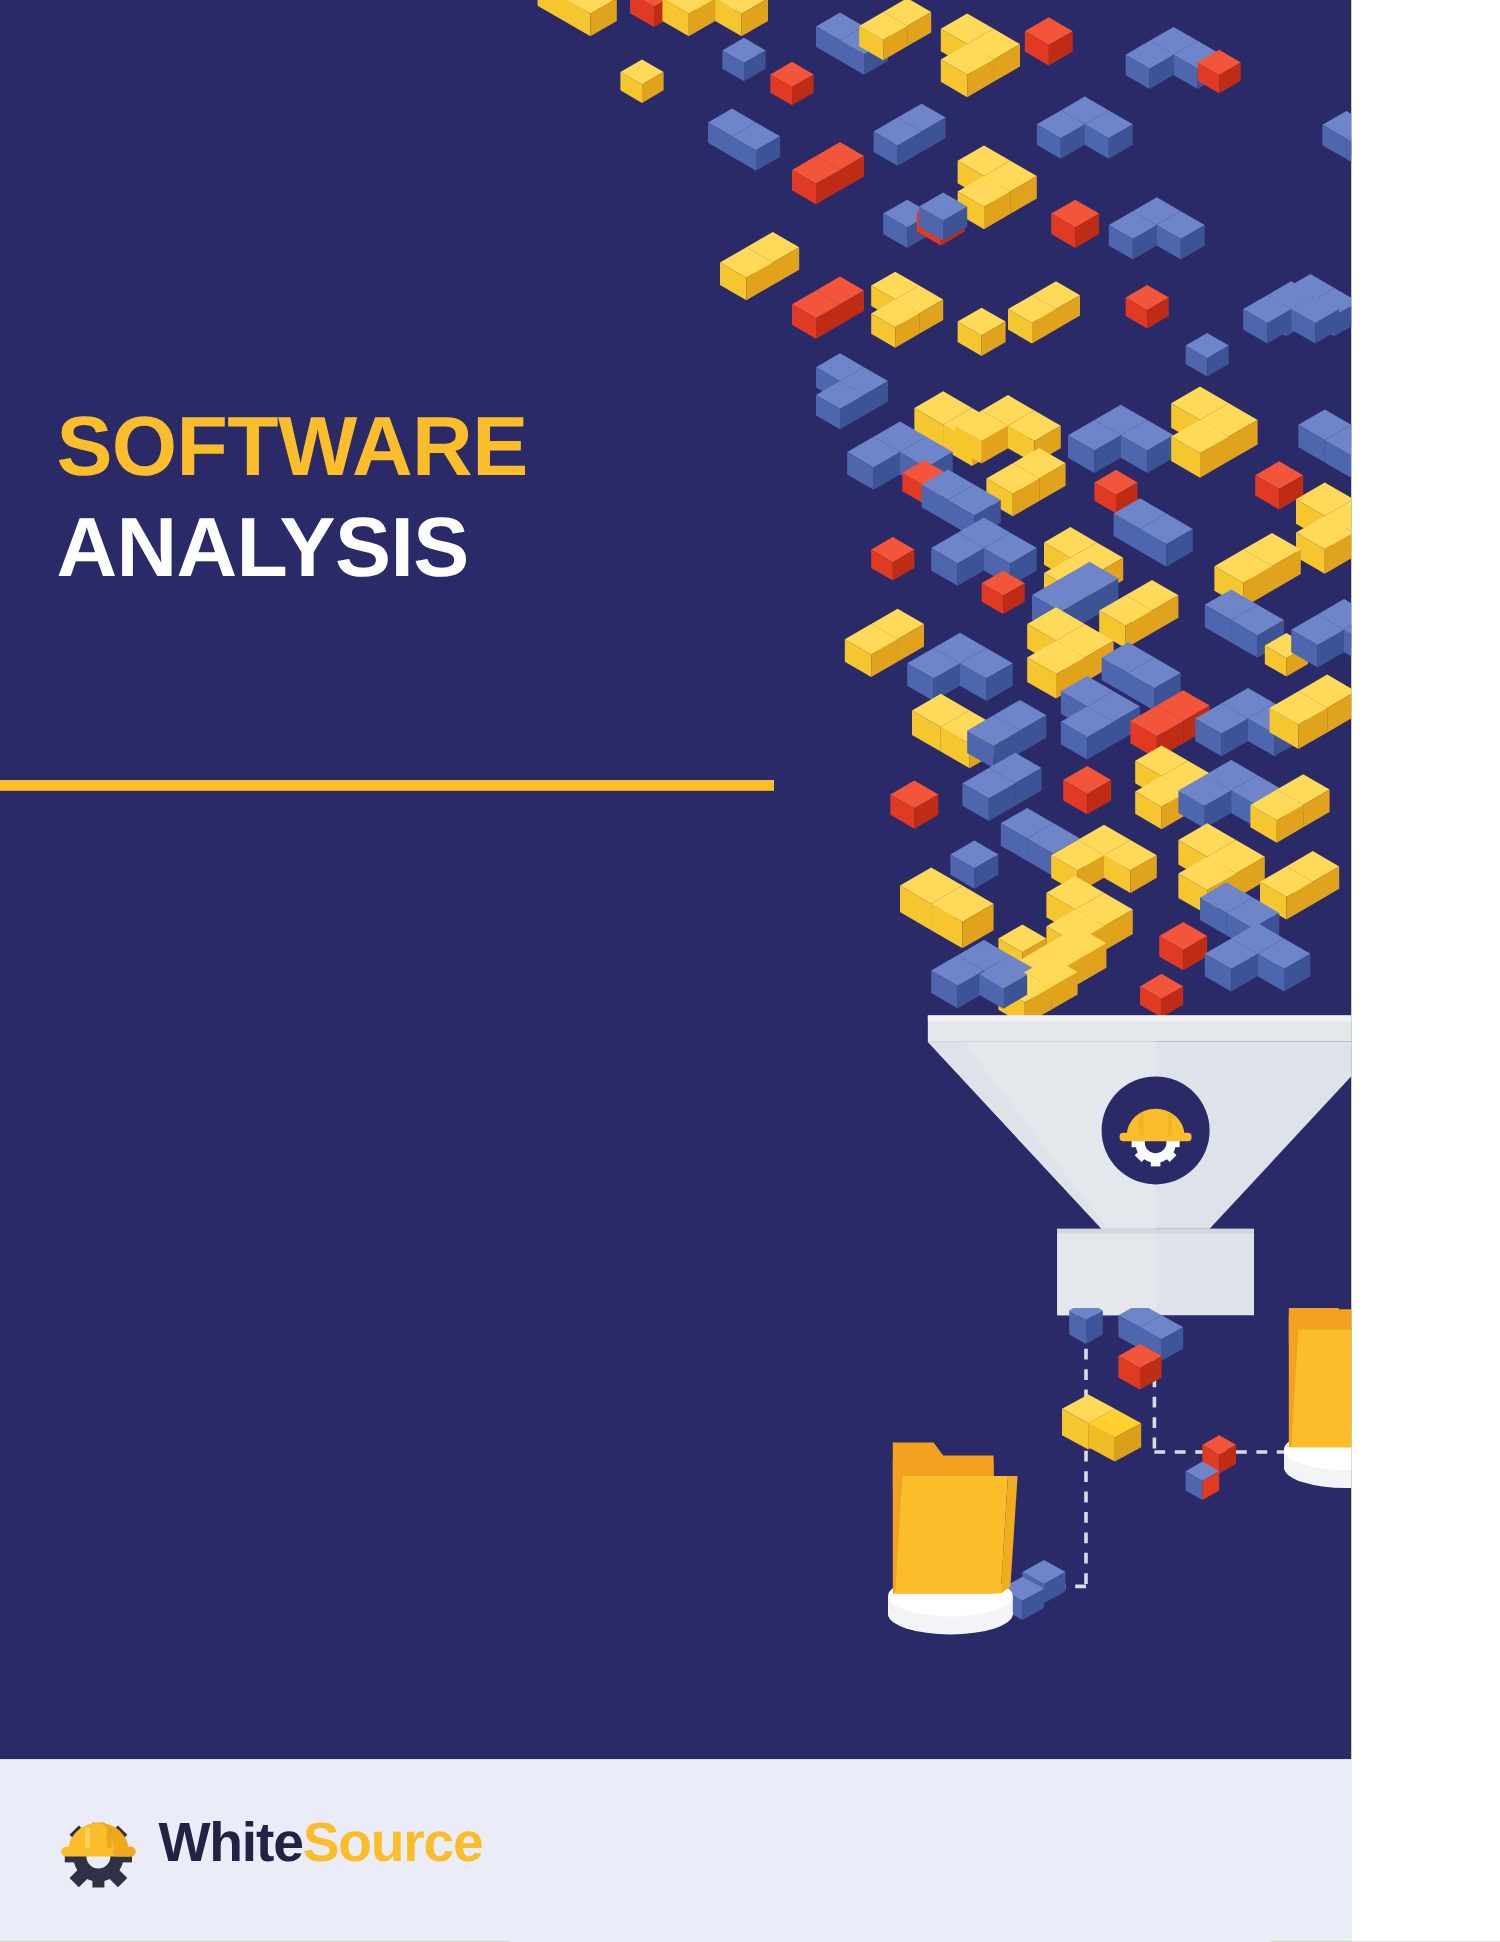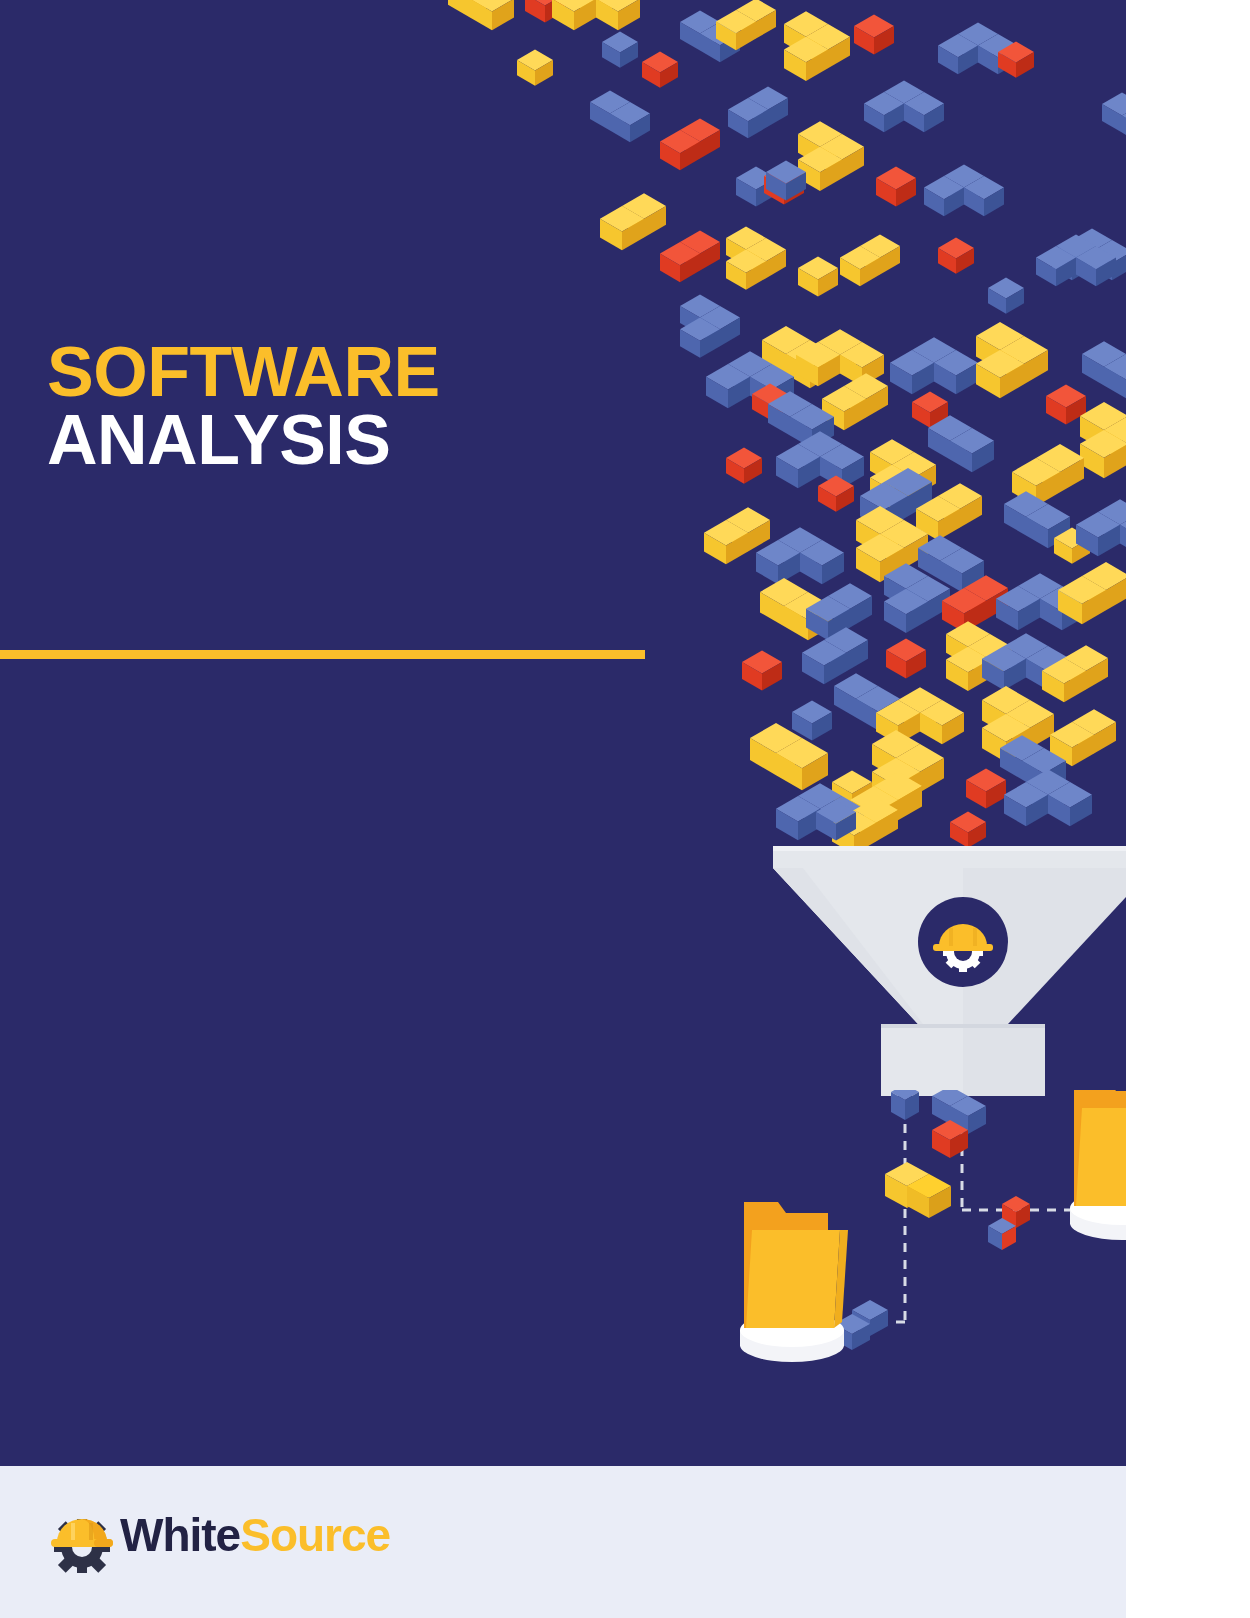--- a/index.html
+++ b/index.html
@@ -41,21 +41,21 @@
   .title-line{
     font-family:"Liberation Sans",sans-serif;
     font-weight:bold;
     font-size:70px;
     line-height:68px;
     letter-spacing:-0.5px;
     margin:0;
     white-space:nowrap;
   }
   .title-yellow{ color:#FBBE2A; }
-  .title-white{ color:#FFFFFF; }
+  .title-white{ color:#FFFFFF;margin-top:16px; }
 
   #title-divider{
     position:absolute;
     left:0px;
     top:650px;
     width:645px;
     height:9px;
     background:#FBBE2A;
   }
 
@@ -108,21 +108,21 @@
   #logo{
     position:absolute;
     left:44px;
     top:26px;
     display:flex;
     align-items:center;
     height:86px;
   }
   #logo-mark{ width:76px; height:76px; flex:0 0 auto;}
   #logo-text{
-    margin-left:0;
+    margin-left:12px;
     font-family:"Liberation Sans",sans-serif;
     font-weight:bold;
     font-size:46px;
     letter-spacing:-1px;
     line-height:46px;
     white-space:nowrap;
   }
   #logo-white{ color:#222244; }
   #logo-source{ color:#FBBE2A; }
 </style>

